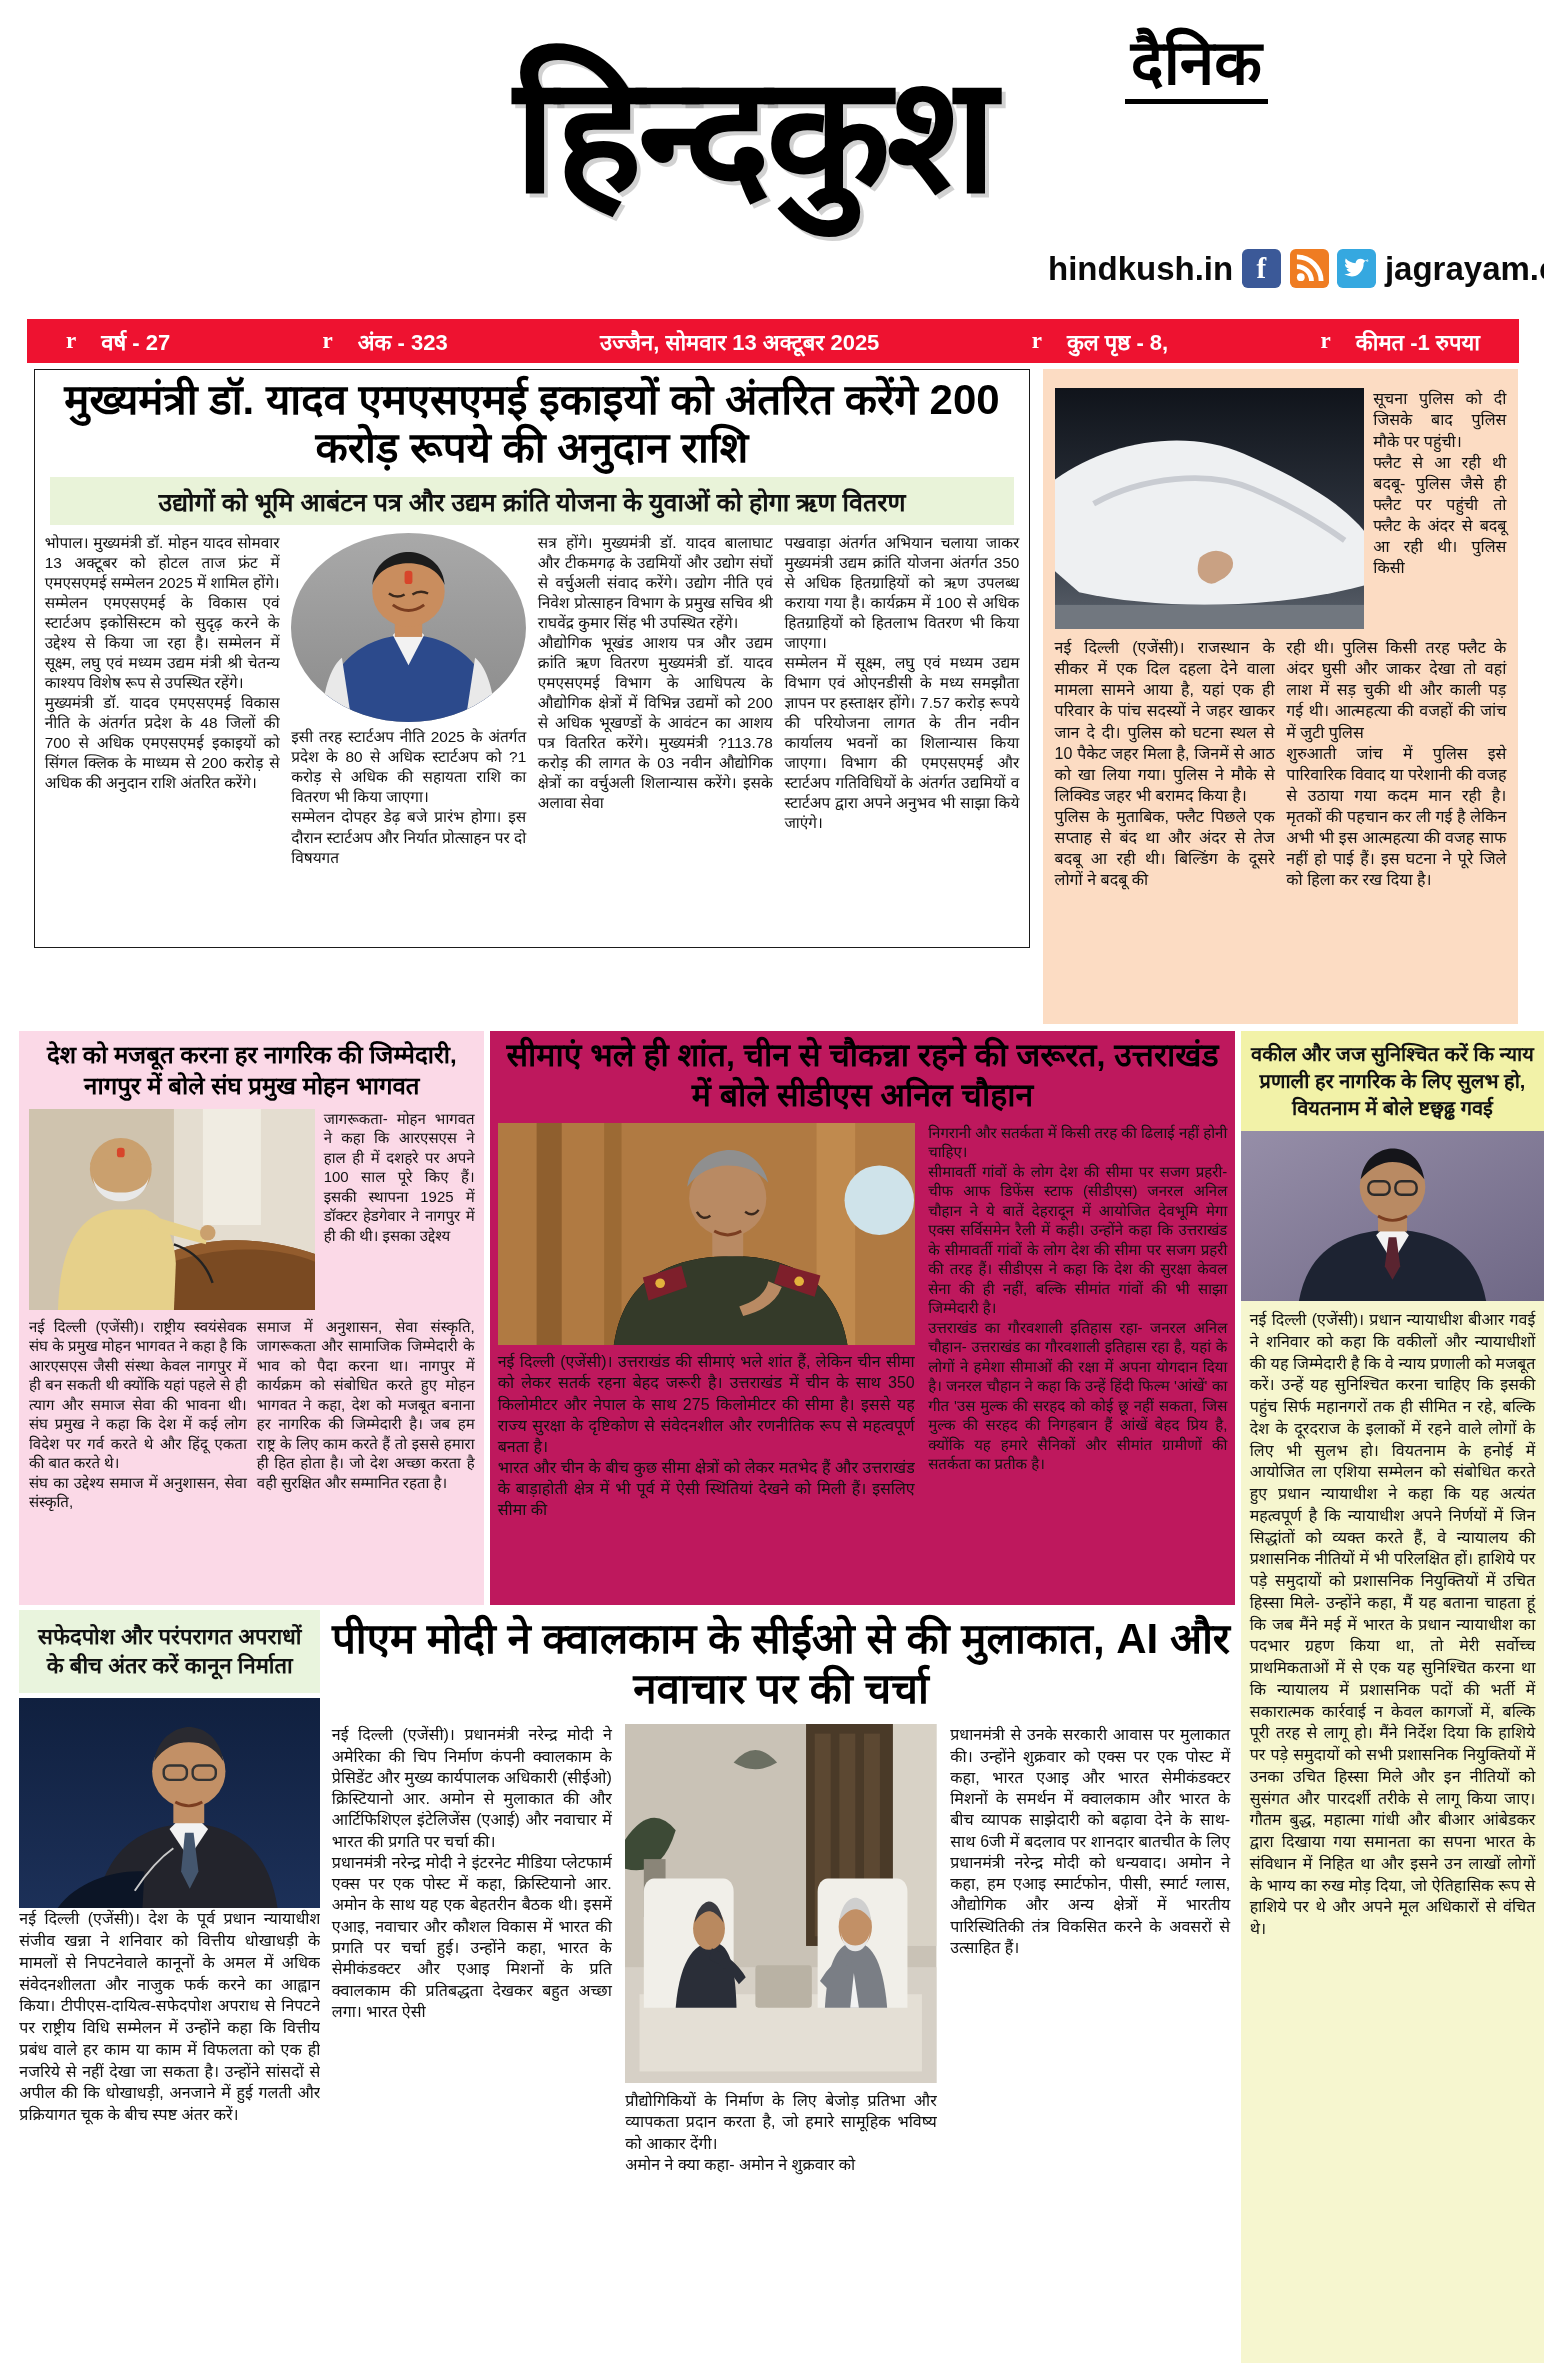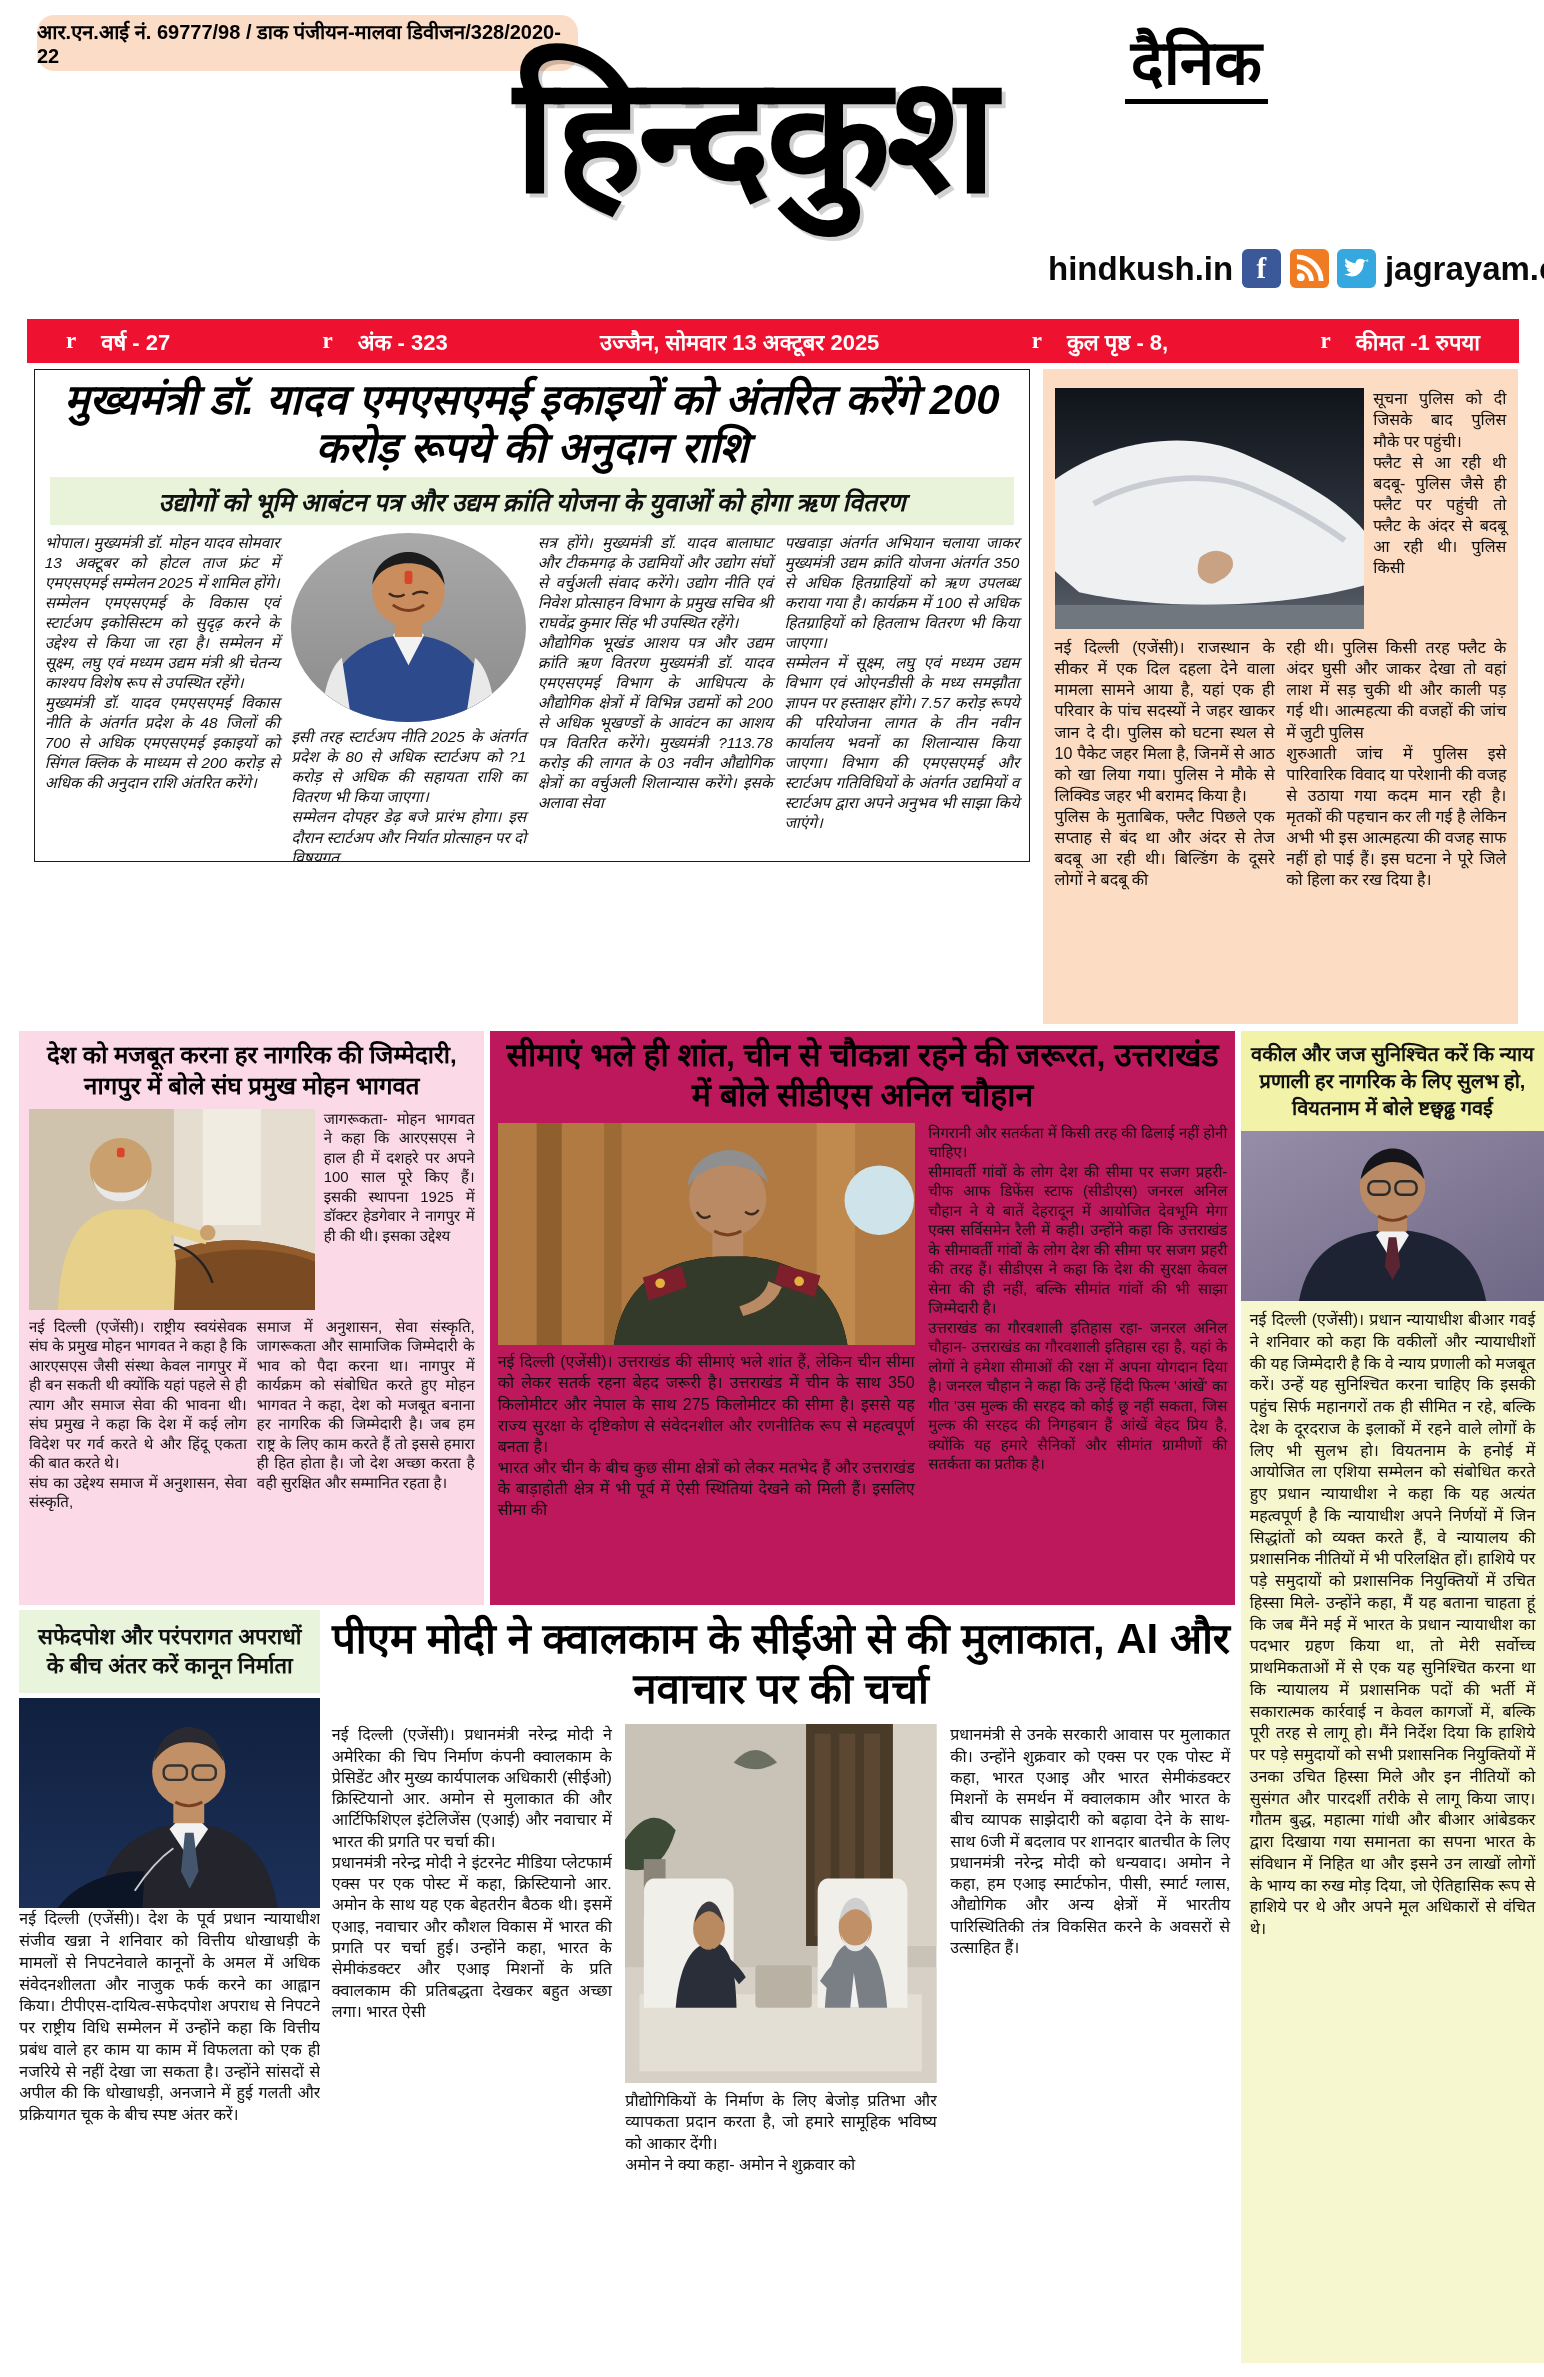--- a/index.html
+++ b/index.html
@@ -29,22 +29,22 @@
     display:flex; align-items:center; justify-content:space-between; padding:0 39px;
     color:#fff; font-weight:bold; font-size:22px; }
   .date-item { display:flex; align-items:center; gap:25px; white-space:nowrap; }
   .date-bullet { font-family:"Liberation Serif","DejaVu Serif",serif; font-weight:bold; font-size:23px; }
 
   
   .jt { text-align:justify; white-space:pre-line; }
   .hl { font-weight:800; text-align:center; color:#000; }
 
   
-  .msme { position:absolute; left:34px; top:369px; width:996px; height:493px;
-    border:1.9px solid #1b1b1b; background:#fff; overflow:hidden; padding:5.8px 9.7px;font-style:italic; }
+  .msme { position:absolute; left:34px; top:369px; width:996px; height:579px;
+    border:1.9px solid #1b1b1b; background:#fff; overflow:hidden; padding:5.8px 9.7px; }
   .msme .hl1 { font-size:42px; line-height:1.14; }
   .msme .subhead { margin:5.8px 5.8px 0 5.8px; background:#e9f3d9; font-size:25px; font-weight:bold;
     text-align:center; padding:6.8px 3.9px; }
   .msme .cols { display:flex; gap:11.6px; margin-top:7.7px; }
   .msme .col { flex:1; font-size:15.4px; line-height:1.3; }
   .cm-photo { width:100%; height:189px; border-radius:50%; overflow:hidden; margin-bottom:5.8px; }
   .cm-photo svg { display:block; width:100%; height:100%; }
 
   
   .sikar { position:absolute; left:1043px; top:369px; width:475px; height:655px;
@@ -103,23 +103,20 @@
   .pm .colmid { flex:1; }
   .pm .photo { width:100%; height:359px; }
   .pm .photo svg { display:block; width:100%; height:100%; }
   .pm .midtext { font-size:16px; line-height:1.33; margin-top:6.8px; }
 </style>
 </head>
 <body>
 
 <div id="page">
 
-  <div class="rni-box">
-    <span>आर.एन.आई नं. 69777/98 /  डाक पंजीयन-मालवा डिवीजन/328/2020-22</span>
-  </div>
   <div class="daily">दैनिक</div>
   <div class="logo">हिन्दकुश</div>
   <div class="webline">
     <span class="site">hindkush.in</span>
     <span class="sq-icon fb">f</span>
     <span class="sq-icon rss">
       <svg width="29" height="29" viewBox="0 0 30 30">
         <circle cx="6" cy="24" r="4" fill="#fff"></circle>
         <path d="M2 13 a15 15 0 0 1 15 15" stroke="#fff" stroke-width="5" fill="none"></path>
         <path d="M2 3 a25 25 0 0 1 25 25" stroke="#fff" stroke-width="5" fill="none"></path>

